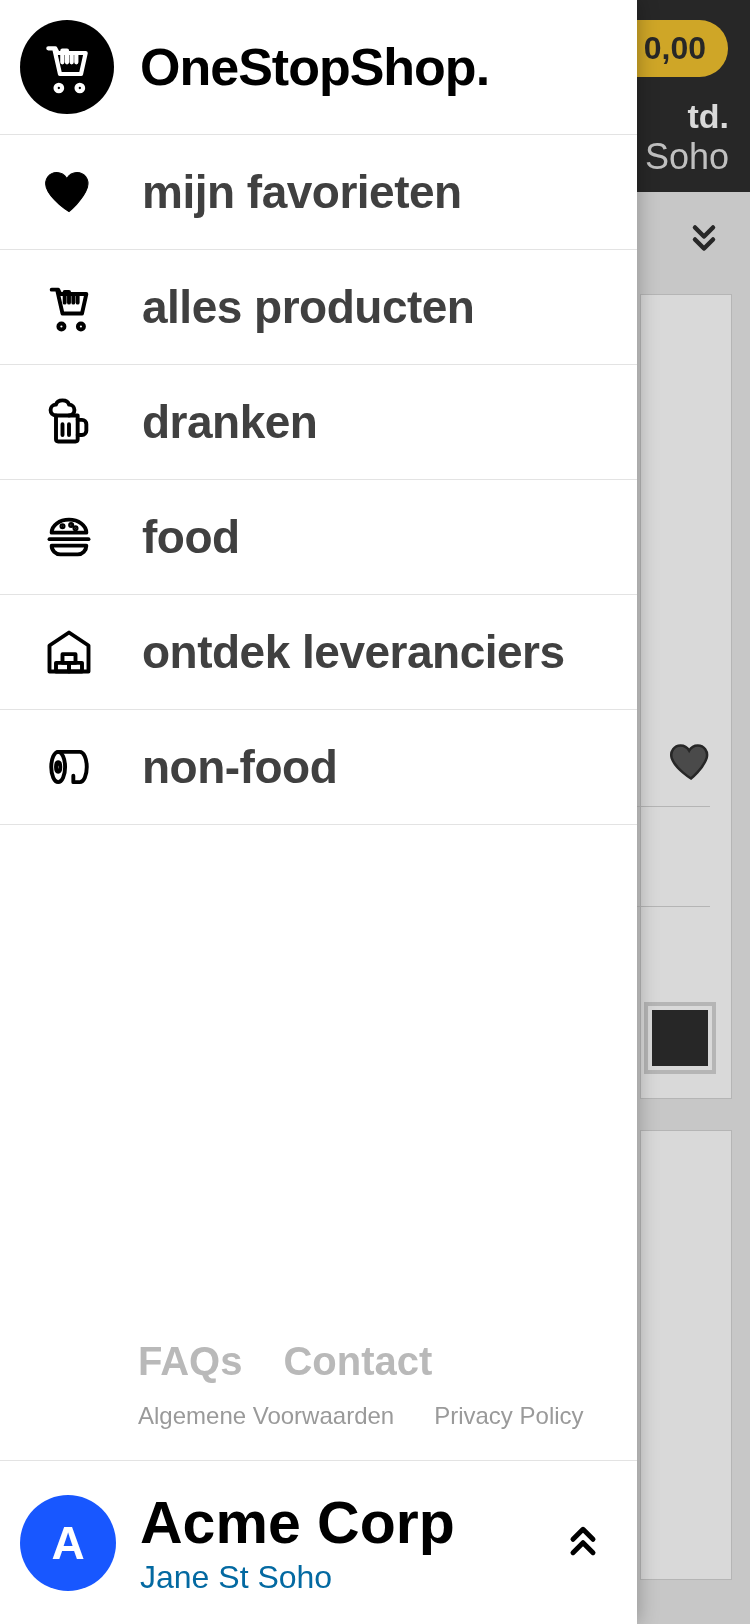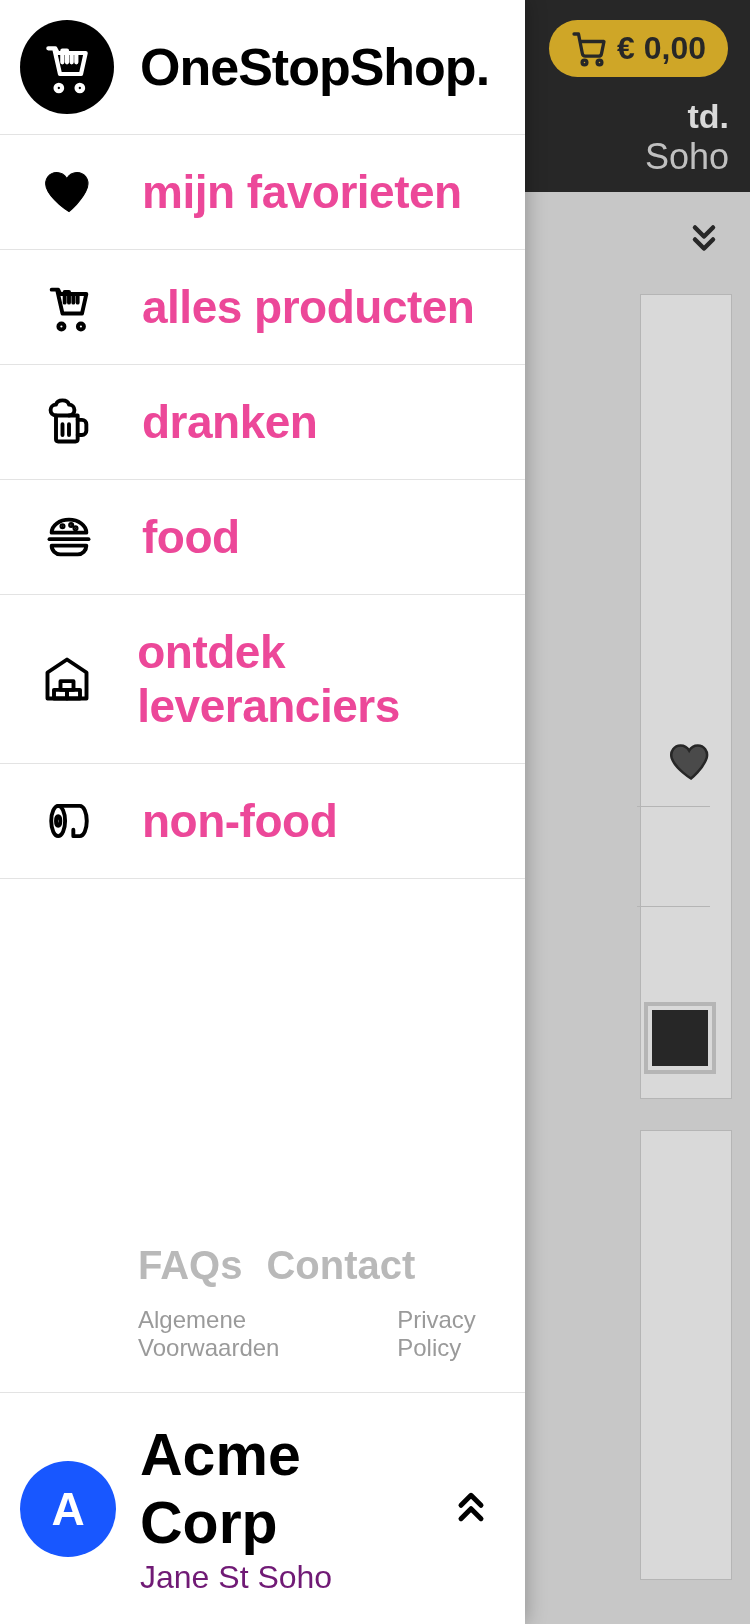--- a/index.html
+++ b/index.html
@@ -54,21 +54,21 @@
     background: #000; outline: 4px solid #ccc; outline-offset: 4px;
   }
 
   .dim {
     position: absolute; inset: 0;
     background: rgba(128,128,128,0.30);
   }
 
   
   .drawer {
-    position: absolute; top: 0; left: 0; bottom: 0; width: 525px;
+    position: absolute; top: 0; left: 0; bottom: 0; width: 637px;
     background: #fff;
     display: flex; flex-direction: column;
     box-shadow: 2px 0 18px rgba(0,0,0,0.25);
     justify-content: center;
   }
 
   .drawer-header {
     display: flex; align-items: center; gap: 26px;
     padding: 20px 26px 20px 20px;
     border-bottom: 1px solid #e3e3e3;
@@ -86,51 +86,51 @@
   .menu { flex: 0 0 auto; }
   .menu-item {
     display: flex; align-items: center; gap: 44px;
     padding: 30px 0 30px 40px;
     border-bottom: 1px solid #e3e3e3;
     cursor: pointer;
   }
   .menu-item .mi-icon { width: 58px; display:flex; justify-content:center; }
   .menu-item .mi-icon svg { width: 52px; height: 52px; }
   .menu-item .mi-label {
-    font-weight: 900; font-size: 46px; letter-spacing: -0.5px; color:#ec4899;
+    font-weight: 900; font-size: 46px; letter-spacing: -0.5px; color:#404040;
   }
 
   .spacer { flex: 1 1 auto; }
 
   .footer-links {
     padding: 0 0 30px 138px;
     border-bottom: 1px solid #e3e3e3;
   }
-  .footer-row1 { display:flex; gap: 24px; margin-bottom: 18px; }
+  .footer-row1 { display:flex; gap: 41px; margin-bottom: 18px; }
   .footer-row1 a {
     font-weight: 800; font-size: 40px; color: #b9b9b9; text-decoration:none; cursor:pointer;
   }
   .footer-row2 { display:flex; gap: 40px; }
   .footer-row2 a {
     font-weight: 500; font-size: 24px; color: #9a9a9a; text-decoration:none; cursor:pointer;
   }
 
   .account-bar {
     display:flex; align-items:center; gap: 24px;
     padding: 28px 22px 28px 20px;
   }
   .avatar {
     width: 96px; height: 96px; border-radius: 50%;
     background: #1857ff; color:#fff;
     display:flex; align-items:center; justify-content:center;
     font-weight: 800; font-size: 46px;
     flex: 0 0 auto;
   }
   .acct-txt .name { font-weight: 900; font-size: 59px; color:#000; }
-  .acct-txt .loc  { font-weight: 500; font-size: 32px; color:#701a75; margin-top: 2px; }
+  .acct-txt .loc  { font-weight: 500; font-size: 32px; color:#0369a1; margin-top: 2px; }
   .acct-chevron { margin-left:auto; padding-right:12px; }
   .acct-chevron svg { width: 40px; height: 48px; }
 </style>
 </head>
 <body>
 
 <div class="backdrop">
   <div class="header-bar">
     <div class="cart-pill">
       <svg viewBox="0 0 24 24" fill="none" stroke="#000" stroke-width="2.2" stroke-linecap="round" stroke-linejoin="round">

